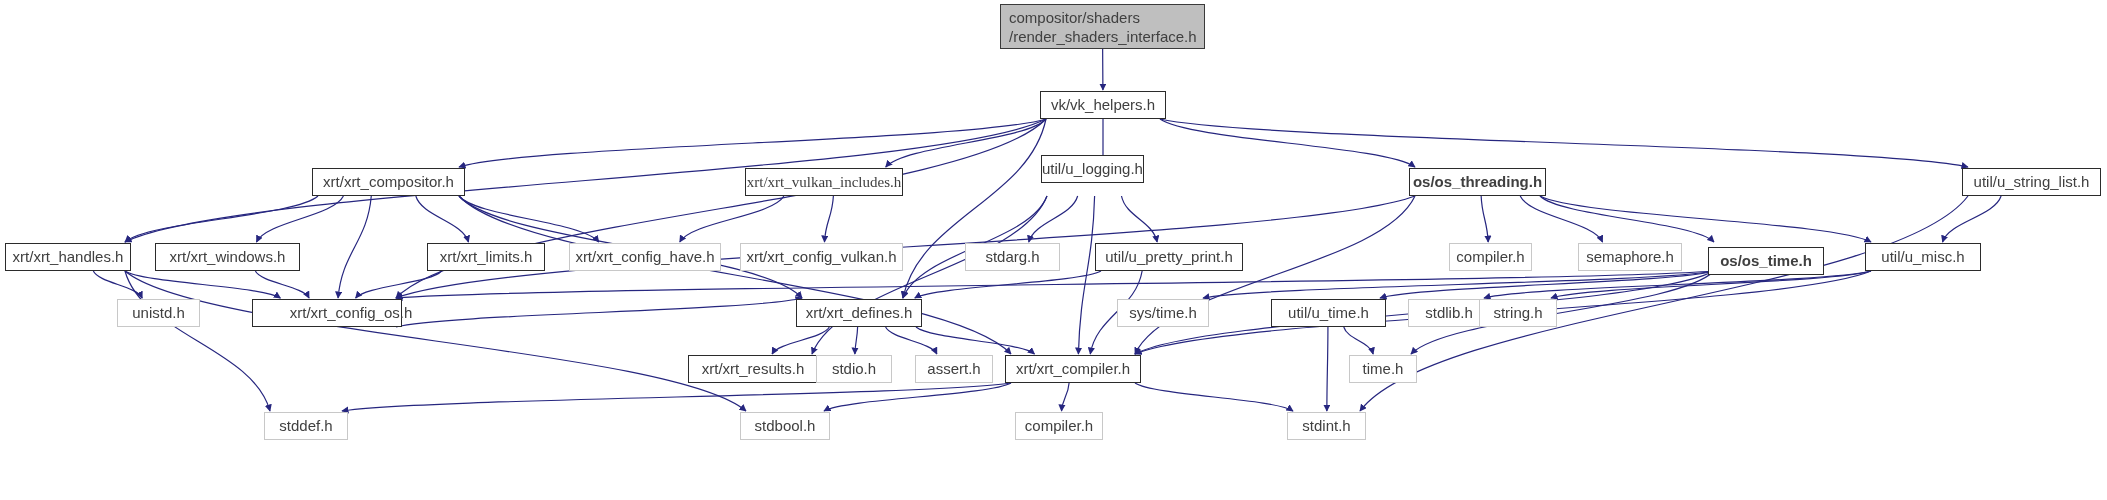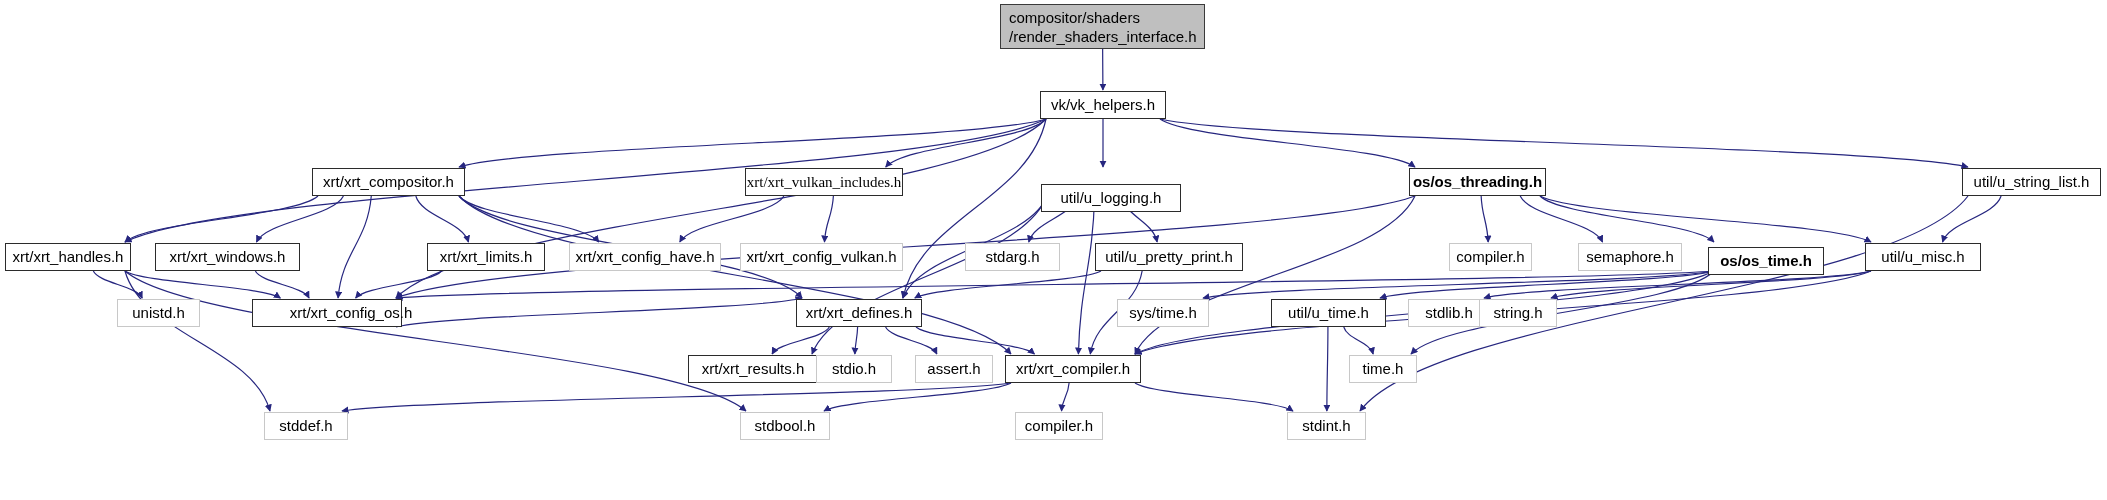--- a/index.html
+++ b/index.html
@@ -11,21 +11,21 @@
     overflow:hidden;
   }
   #edges{position:absolute;left:0;top:0;width:2107px;height:500px;}
   .node{
     position:absolute;
     box-sizing:border-box;
     display:flex;align-items:center;justify-content:center;
     text-align:center;
     font-size:15px;
     line-height:18px;
-    color:#000000;
+    color:#404040;
     background:#ffffff;
     border:1px solid #c8c8c8;
     white-space:pre-line;
     z-index:5;
   }
   .node.internal{ border:1.5px solid #2b2b2b; }
   .node.root{
     background:#bfbfbf;
     border:1.5px solid #3a3a3a;
     font-size:15px;
@@ -105,21 +105,21 @@
         <path d="M 1135 383 C 1153.96 395.6 1274.04 398.4 1293 411" fill="none" stroke="#26267f" stroke-width="1.2" marker-end="url(#arrow)"></path>
         <path d="M 396 327 C 444.72 313.95 753.28 311.05 802 298" fill="none" stroke="#26267f" stroke-width="1.2" marker-end="url(#arrow)"></path>
       </g>
   </svg>
   <div id="nodes-layer">
       <div class="node root internal" style="left: 1000px; top: 4px; width: 205px; height: 45px;">compositor/shaders
 /render_shaders_interface.h</div>
       <div class="node internal" style="left: 1040px; top: 91px; width: 126px; height: 28px;">vk/vk_helpers.h</div>
       <div class="node internal" style="left: 312px; top: 168px; width: 153px; height: 28px;">xrt/xrt_compositor.h</div>
       <div class="node internal" style="left: 745px; top: 168px; width: 158px; height: 28px; font-family: Liberation Serif, serif;">xrt/xrt_vulkan_includes.h</div>
-      <div class="node internal" style="left: 1041px; top: 184px; width: 140px; height: 28px;">util/u_logging.h</div>
+      <div class="node internal" style="left: 1041px; top: 155px; width: 103px; height: 28px;">util/u_logging.h</div>
       <div class="node internal" style="left: 1409px; top: 168px; width: 137px; height: 28px; font-weight: bold;">os/os_threading.h</div>
       <div class="node internal" style="left: 1962px; top: 168px; width: 139px; height: 28px;">util/u_string_list.h</div>
       <div class="node internal" style="left: 5px; top: 243px; width: 126px; height: 28px;">xrt/xrt_handles.h</div>
       <div class="node internal" style="left: 155px; top: 243px; width: 145px; height: 28px; text-align: center;">xrt/xrt_windows.h</div>
       <div class="node internal" style="left: 427px; top: 243px; width: 118px; height: 28px;">xrt/xrt_limits.h</div>
       <div class="node external" style="left: 569px; top: 243px; width: 152px; height: 28px;">xrt/xrt_config_have.h</div>
       <div class="node external" style="left: 740px; top: 243px; width: 163px; height: 28px;">xrt/xrt_config_vulkan.h</div>
       <div class="node external" style="left: 965px; top: 243px; width: 95px; height: 28px;">stdarg.h</div>
       <div class="node internal" style="left: 1095px; top: 243px; width: 148px; height: 28px;">util/u_pretty_print.h</div>
       <div class="node external" style="left: 1449px; top: 243px; width: 83px; height: 28px;">compiler.h</div>

